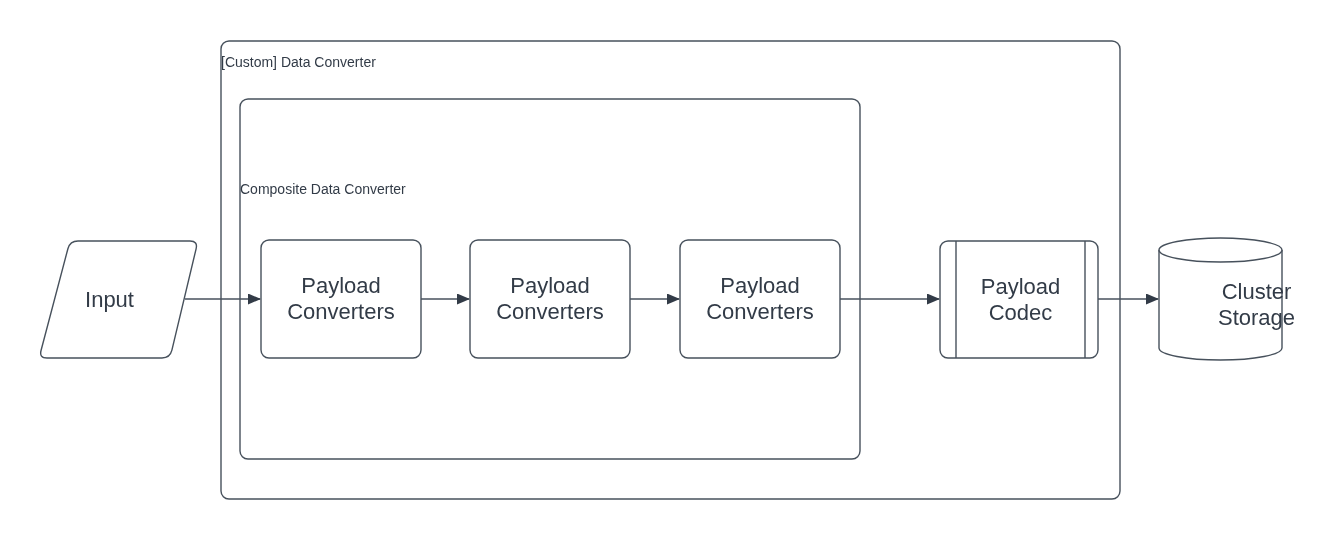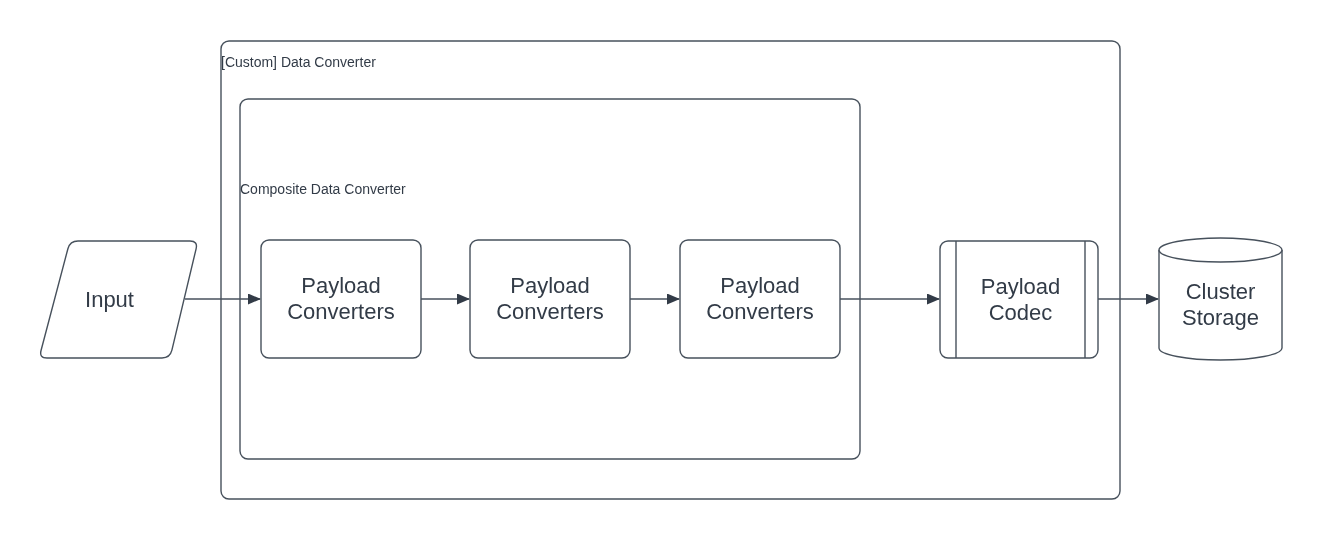--- a/index.html
+++ b/index.html
@@ -103,15 +103,15 @@
   <div class="label" style="left:36px; top:241px; width:147px; height:117px;">Input</div>
 
   <div class="label" style="left:261px; top:240px; width:160px; height:118px;">Payload Converters</div>
 
   <div class="label" style="left:470px; top:240px; width:160px; height:118px;">Payload Converters</div>
 
   <div class="label" style="left:680px; top:240px; width:160px; height:118px;">Payload Converters</div>
 
   <div class="label" style="left:956px; top:241px; width:129px; height:117px;">Payload Codec</div>
 
-  <div class="label" style="left:1159px; top:262px; width:123px; height:86px;">Cluster Storage</div>
+  <div class="label" style="left:1159px; top:262px; width:123px; height:86px;padding-left:36px;">Cluster Storage</div>
 
 </div>
 
 </body></html>

